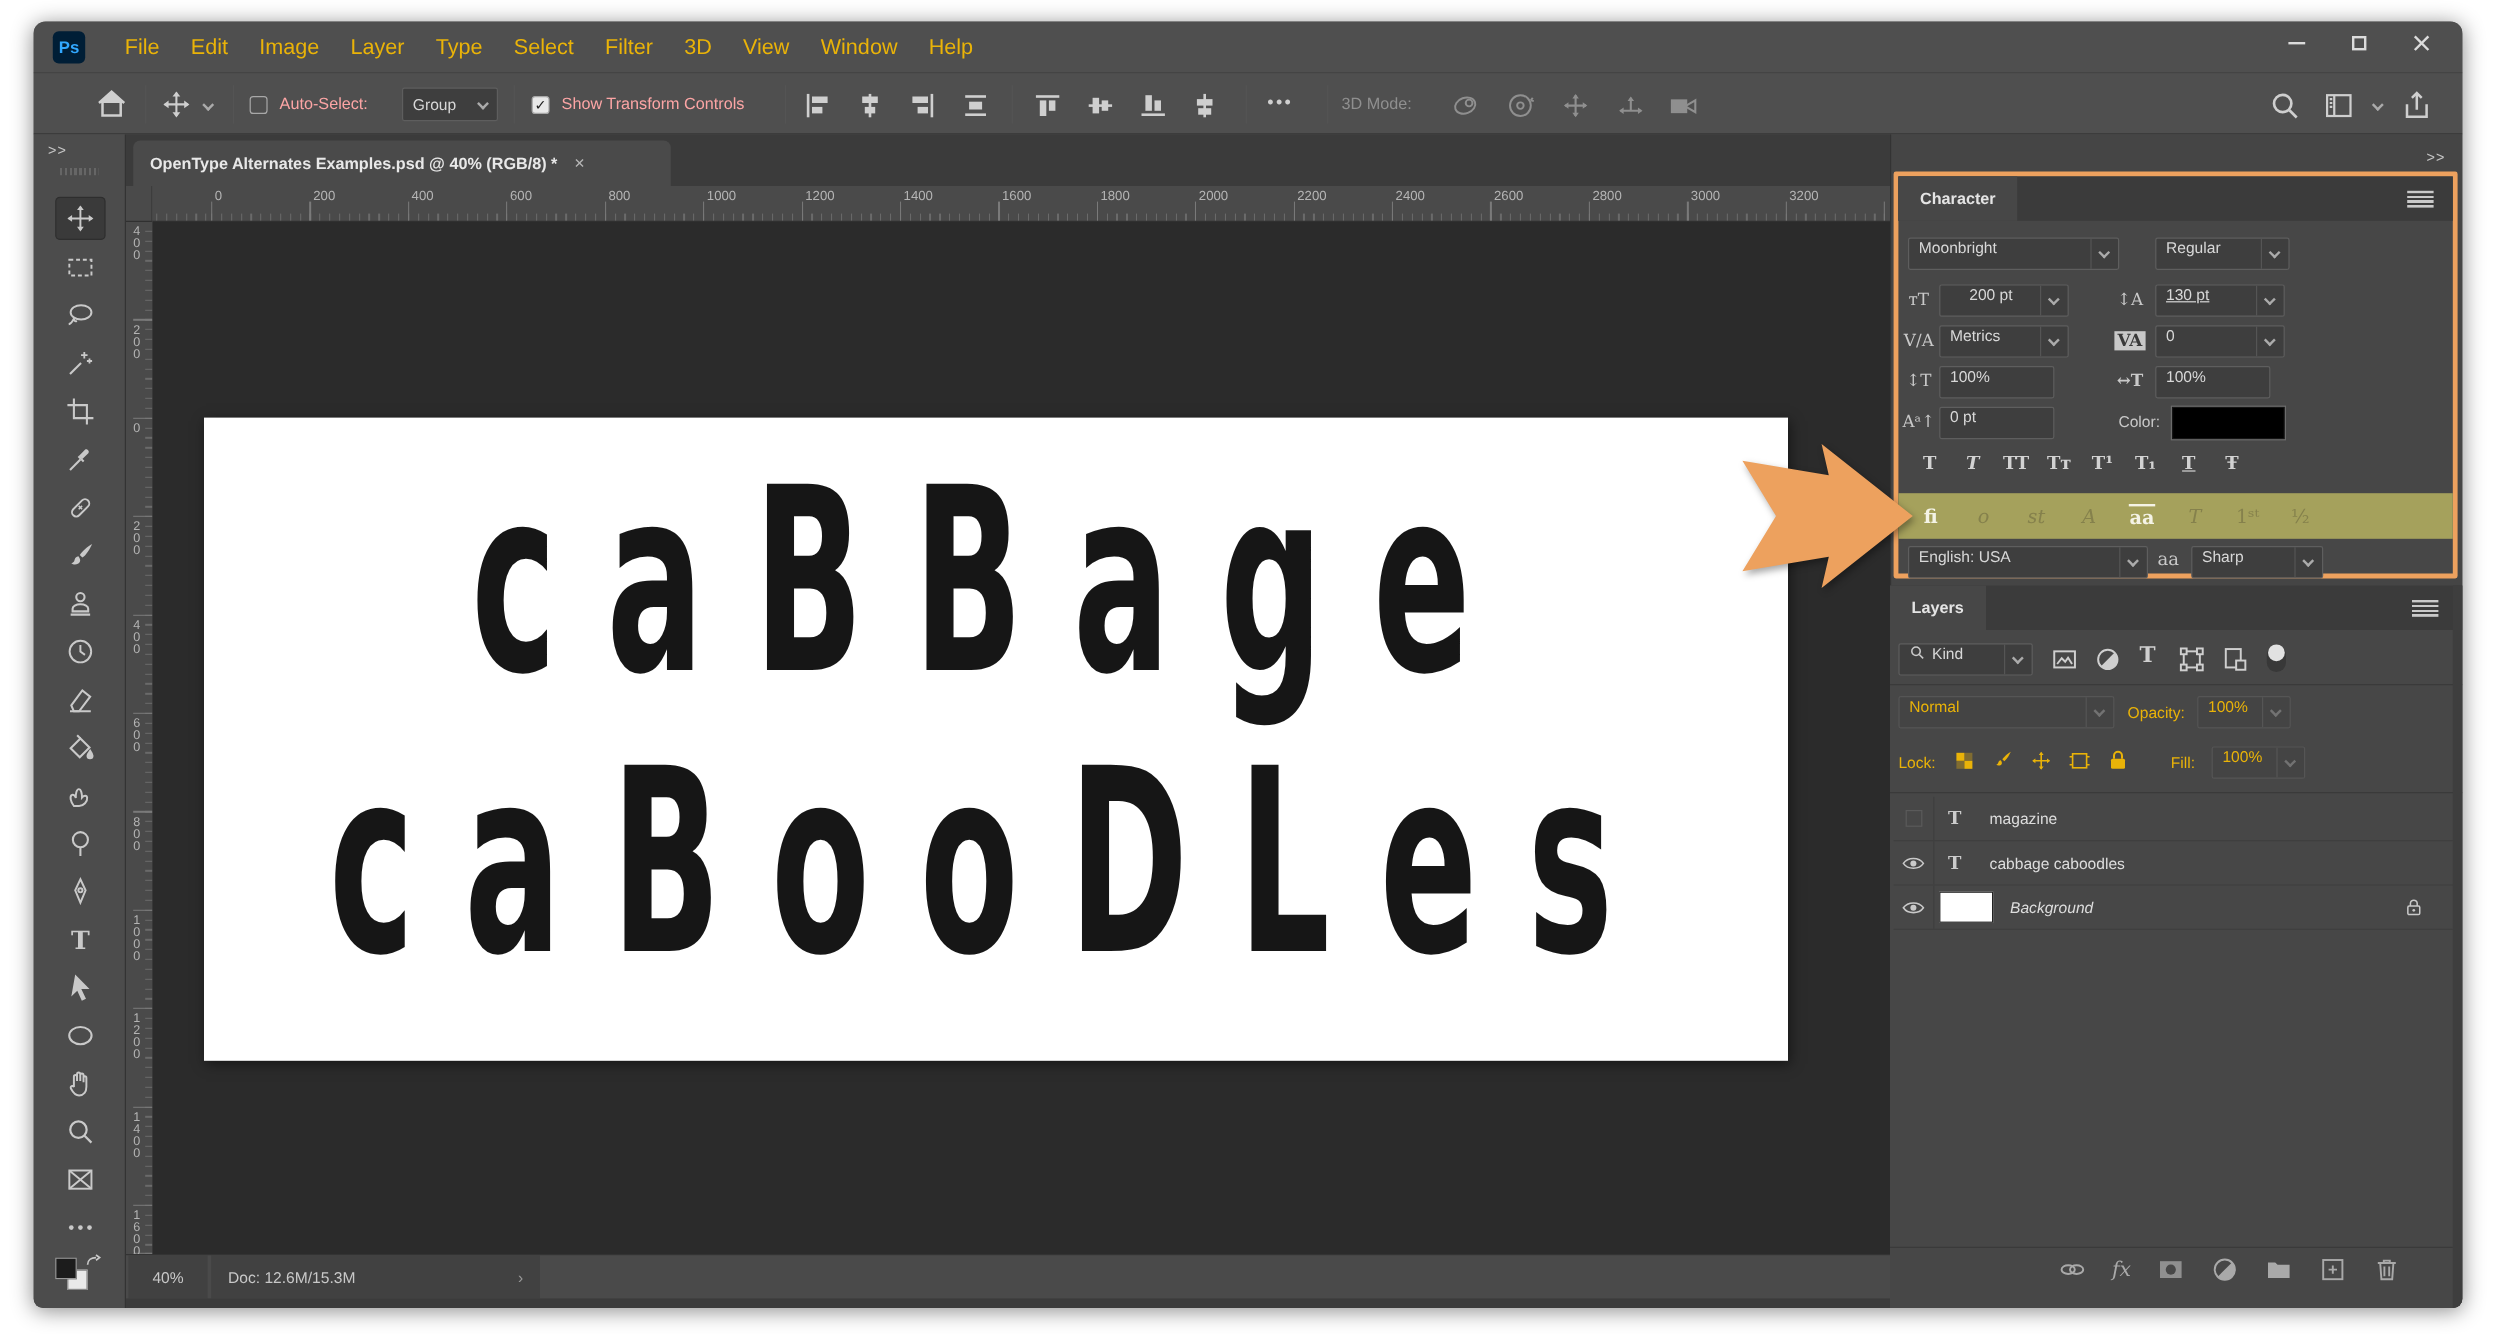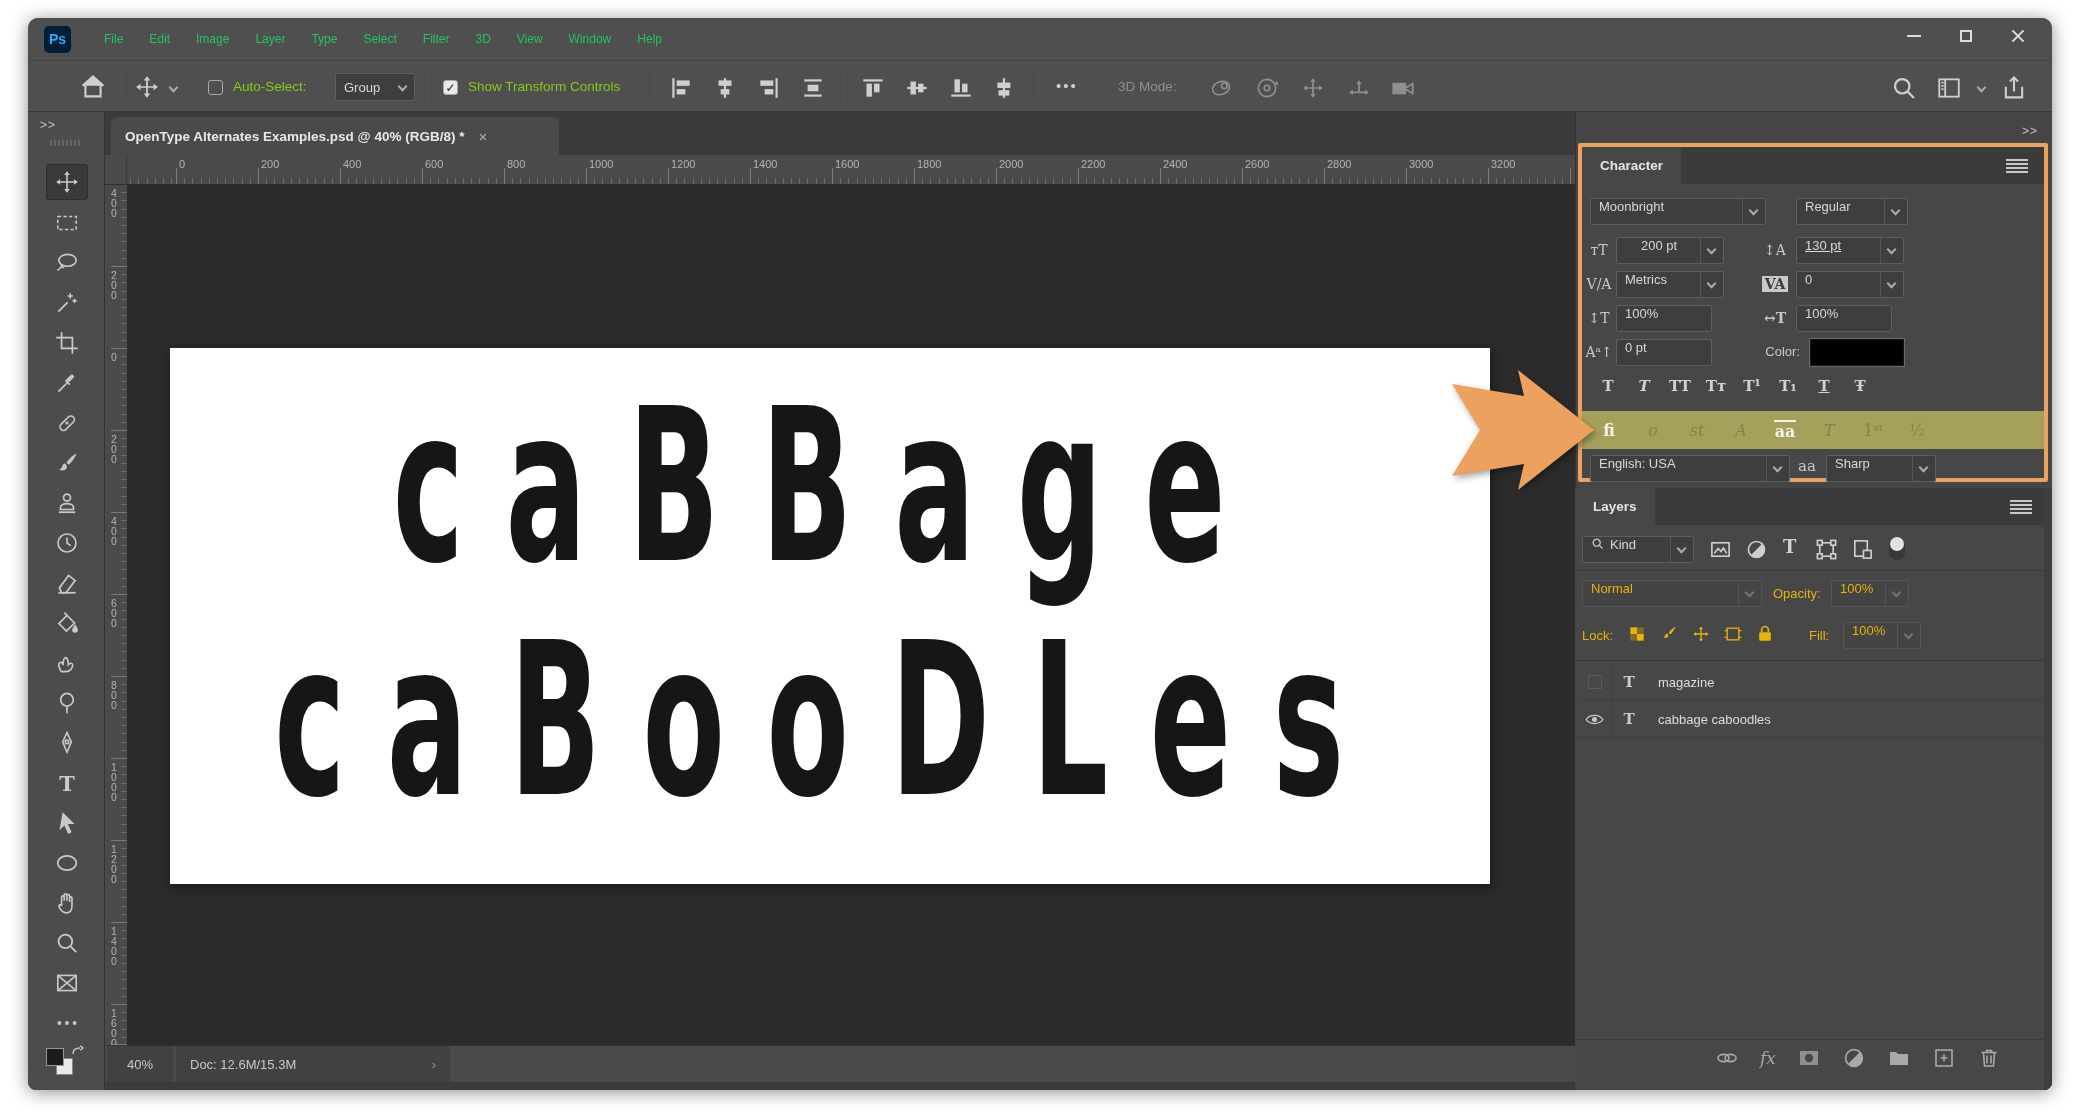--- a/index.html
+++ b/index.html
@@ -14,33 +14,33 @@
   .abs{position:absolute;}
   .window{position:absolute; left:28px; top:18px; width:2024px; height:1072px;
     background:var(--chrome); border-radius:10px 10px 8px 8px;
     box-shadow:0 2px 18px rgba(0,0,0,.45); overflow:hidden;}
   
   .menubar{position:absolute; left:0; top:0; width:100%; height:42px; background:var(--chrome);
     display:flex; align-items:center; padding-left:16px;}
   .pslogo{width:27px; height:27px; border-radius:5px; background:#001E36; color:#31A8FF;
     font-weight:bold; font-size:14px; display:flex; align-items:center; justify-content:center;}
   .menus{display:flex; margin-left:20px;}
-  .menu-item{padding:0 13px; font-size:12px; color:#22c55e; line-height:42px; cursor:default;}
+  .menu-item{padding:0 13px; font-size:18px; color:#eab308; line-height:42px; cursor:default;}
   .winctrl{position:absolute; right:8px; top:0; height:36px; display:flex;}
   .winbtn{width:52px; height:36px; display:flex; align-items:center; justify-content:center; color:#DCDCDC;}
   .minbar{width:14px; height:2px; background:#DCDCDC;}
   .maxbox{width:12px; height:12px; border:2px solid #DCDCDC;}
   .xwrap{position:relative; width:14px; height:14px;}
   .xwrap i{position:absolute; left:-1px; top:6px; width:16px; height:2px; background:#DCDCDC;}
   .xwrap i:first-child{transform:rotate(45deg);} .xwrap i:last-child{transform:rotate(-45deg);}
   
   .optionsbar{position:absolute; left:0; top:42px; width:100%; height:52px; background:var(--chrome);
     border-top:1px solid #444; border-bottom:1px solid #383838;}
   .vdiv{position:absolute; top:10px; width:1px; height:32px; background:#5A5A5A; opacity:.55;}
-  .opt-label{font-size:13.5px; color:#84cc16;}
+  .opt-label{font-size:13.5px; color:#fca5a5;}
   .checkbox{width:15px; height:15px; border:1px solid #A8A8A8; border-radius:3px; background:transparent;}
   .checkbox.checked{background:#E9E9E9; color:#222; font-size:12px; line-height:14px; text-align:center;}
   .dropdown{background:var(--input); border:1px solid var(--bord); border-radius:2px;
     font-size:13px; color:var(--txt); display:flex; align-items:center; padding:0 8px; height:28px;}
   .chev{width:7px; height:7px; border-right:2px solid #ABABAB; border-bottom:2px solid #ABABAB;
     transform:rotate(45deg); display:inline-block; margin-left:auto; margin-bottom:2px;}
   .icon{color:#CFCFCF;}
   .dimmed{color:#8F8F8F;}
   
   .leftdock{position:absolute; left:0; top:94px; width:77px; bottom:0; background:#4C4C4C; border-right:1px solid #333;}
@@ -665,20 +665,35 @@
     <div class="lrow" style="top:213px;">
       <div class="eyecell">
         <svg width="19" height="13" viewBox="0 0 20 14">
               <path d="M1 7C5 1.2 15 1.2 19 7 15 12.8 5 12.8 1 7z" fill="none" stroke="#C9C9C9" stroke-width="1.4"></path>
               <circle cx="10" cy="7" r="2.7" fill="#C9C9C9"></circle>
             </svg>
       </div>
       <span class="tthumb">T</span>
       <span style="margin-left:12px;">cabbage caboodles</span>
     </div>
+    <div class="lrow" style="top:250px;">
+      <div class="eyecell">
+        <svg width="19" height="13" viewBox="0 0 20 14">
+              <path d="M1 7C5 1.2 15 1.2 19 7 15 12.8 5 12.8 1 7z" fill="none" stroke="#C9C9C9" stroke-width="1.4"></path>
+              <circle cx="10" cy="7" r="2.7" fill="#C9C9C9"></circle>
+            </svg>
+      </div>
+      <div style="width:45px; height:26px; background:#fff; border:1px solid #222; margin-left:4px;"></div>
+      <span style="margin-left:14px; font-style:italic;">Background</span>
+      <svg width="17" height="17" viewBox="0 0 24 24" style="margin-left:auto; margin-right:24px;">
+            <rect x="5" y="10" width="14" height="10" rx="1.5" fill="none" stroke="#C9C9C9" stroke-width="1.8"></rect>
+            <path d="M8 10V7a4 4 0 0 1 8 0v3" fill="none" stroke="#C9C9C9" stroke-width="1.8"></path>
+            <circle cx="12" cy="15" r="1.6" fill="#C9C9C9"></circle>
+          </svg>
+    </div>
 
     <div class="abs" style="left:0; top:551px; width:469px; height:1px; background:#3A3A3A;"></div>
     <div class="abs" style="left:140px; top:558px; display:flex; gap:21px; color:#A9A9A9; align-items:center;">
       <svg width="24" height="24" viewBox="0 0 24 24" fill="none" stroke="currentColor" stroke-width="1.6">
             <ellipse cx="8.5" cy="12" rx="5.5" ry="3.6"></ellipse>
             <ellipse cx="15.5" cy="12" rx="5.5" ry="3.6"></ellipse>
           </svg>
       <span style="font-style:italic; font-size:17px; font-family:'DejaVu Serif',serif;">fx</span>
       <svg width="24" height="24" viewBox="0 0 24 24">
             <rect x="3" y="5" width="18" height="14" fill="#8f8f8f"></rect>

